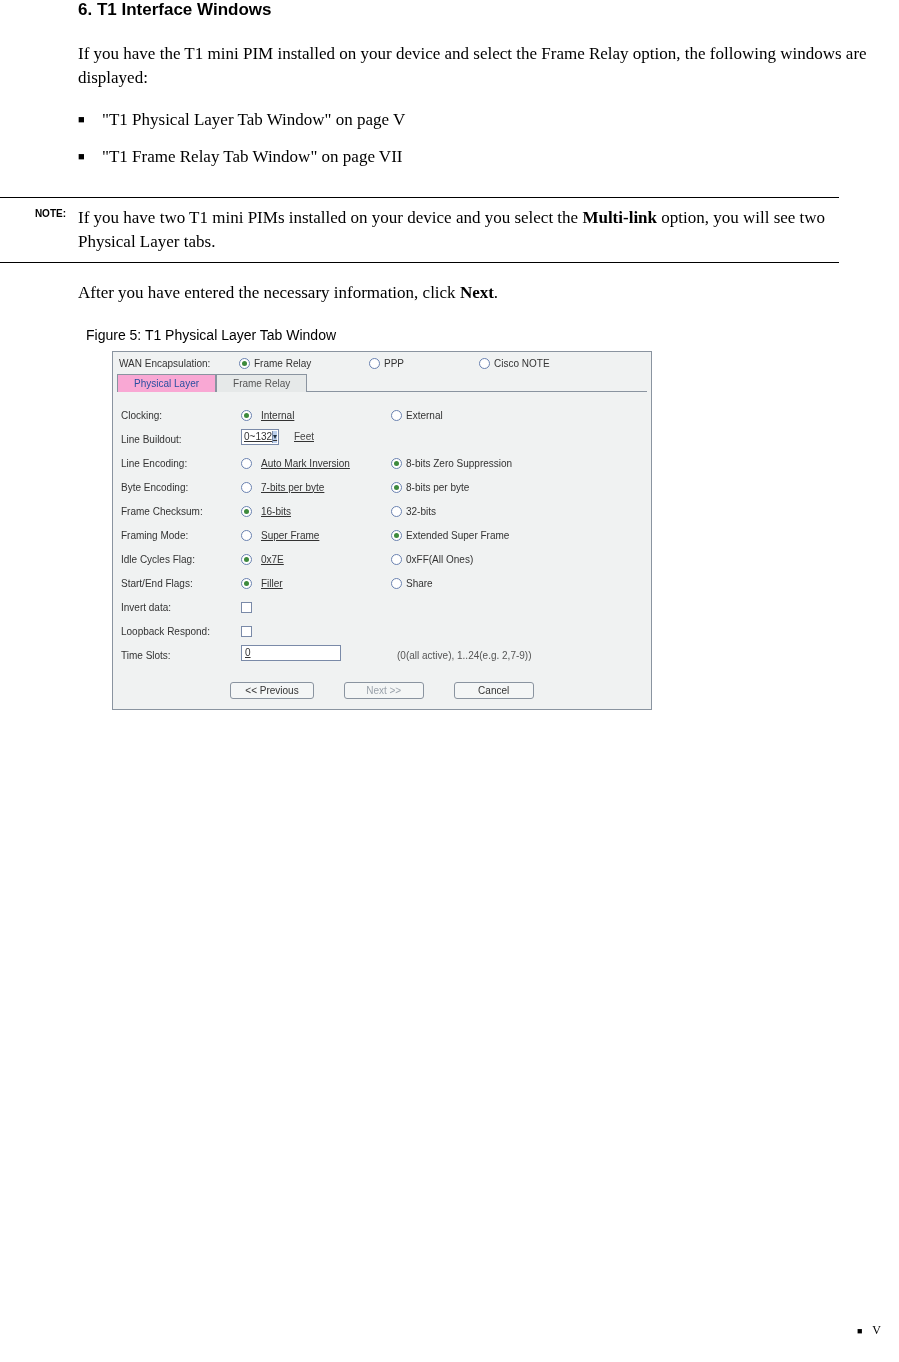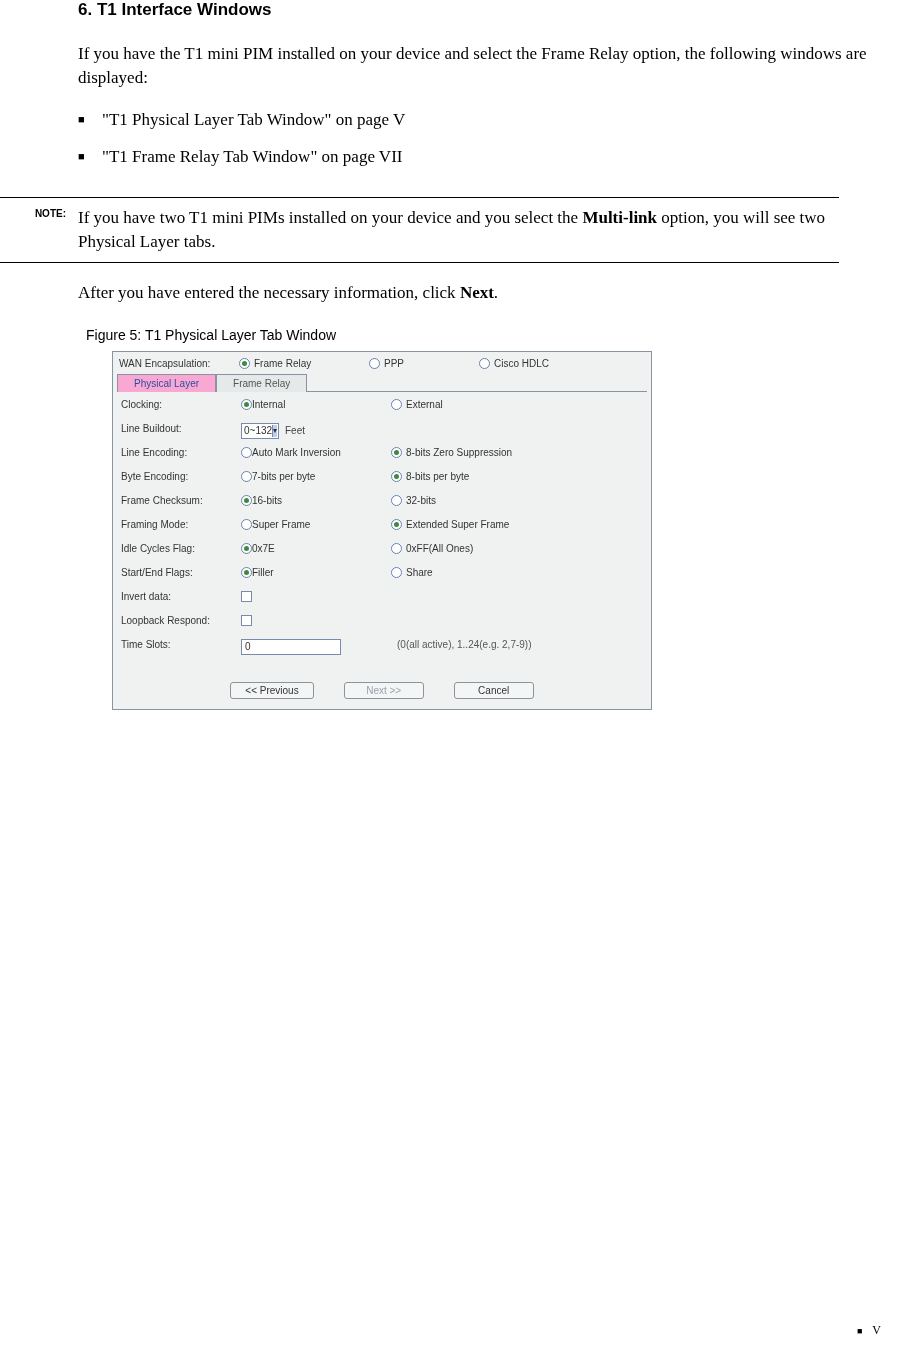--- a/index.html
+++ b/index.html
@@ -151,30 +151,30 @@
     background: #e6e9e9;
     color: #555;
   }
   .tab-body {
     border-top: 1px solid #8a94a0;
     margin: 0 4px;
     padding: 6px 4px 4px 4px;
   }
   .form-row {
     display: flex;
-    align-items: flex-start;
+    align-items: flex-end;
     min-height: 22px;
     padding: 1px 0;
   }
   .form-label {
     width: 120px;
     flex: 0 0 120px;
     color:#333;
   }
-  .col1 { width: 150px; flex: 0 0 150px; display:flex; align-items:center; gap:0;}
+  .col1 { width: 150px; flex: 0 0 150px; display:flex; align-items:center; gap:9px;text-decoration:underline;}
   .col2 { flex: 1; display:flex; align-items:center; gap:4px;}
   .select {
     border: 1px solid #7a8aa8;
     background: #fff;
     font-size: 10px;
     padding: 1px 2px;
     width: 38px;
     display:flex;
     justify-content:space-between;
     align-items:center;
@@ -278,21 +278,21 @@
         <span class="ui-opt w1">
           <span class="radio sel"></span>
           <span>Frame Relay</span>
         </span>
         <span class="ui-opt w2">
           <span class="radio"></span>
           <span>PPP</span>
         </span>
         <span class="ui-opt">
           <span class="radio"></span>
-          <span>Cisco HDLC</span>
+          <span>Cisco NOTE</span>
         </span>
       </div>
     </div>
 
     <div class="tabs">
       <div class="tab active">Physical Layer</div>
       <div class="tab inactive">Frame Relay</div>
     </div>
 
     <div class="tab-body">

